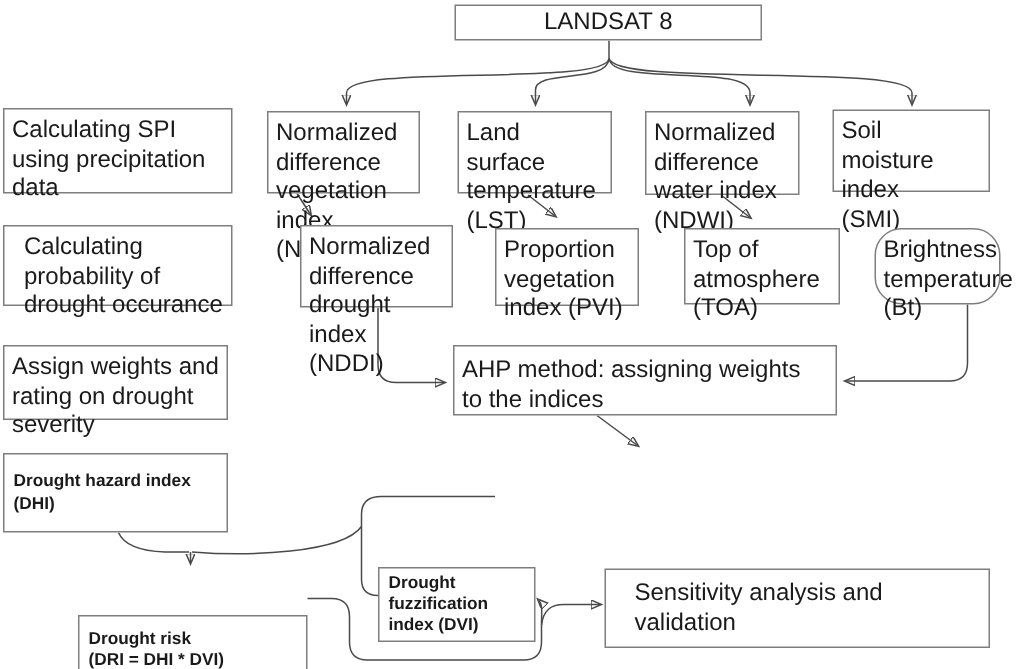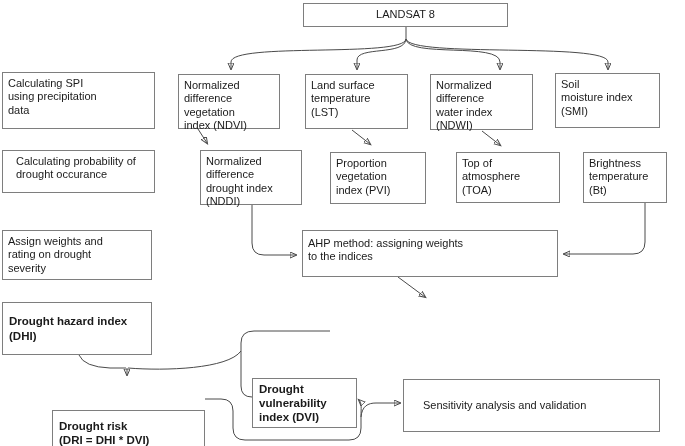--- a/index.html
+++ b/index.html
@@ -5,21 +5,21 @@
   html,body{margin:0;padding:0;background:#ffffff;}
   .canvas{
     position:relative;width:685px;height:446px;background:#ffffff;
     font-family:"Liberation Sans","DejaVu Sans",sans-serif;
     color:#1a1a1a;overflow:hidden;
   }
   svg.wires{position:absolute;left:0;top:0;width:685px;height:446px;}
   svg.wires path{fill:none;stroke:#4a4a4a;stroke-width:1;}
   .node{
     position:absolute;box-sizing:border-box;background:#ffffff;
-    border:1px solid #7e7e7e;font-size:11px;line-height:1.22;
+    border:1px solid #7e7e7e;font-size:16px;line-height:1.22;
     padding:4px 5px;
   }
   .node .lbl{white-space:pre-line;display:block;}
   .node.center{display:flex;align-items:center;justify-content:center;text-align:center;padding:2px 4px;}
   .node.vcenter{display:flex;align-items:center;padding:2px 6px;}
   .node.bold{font-weight:bold;font-size:11.5px;}
 </style>
 </head>
 <body>
 
@@ -54,21 +54,21 @@
   <div class="node center" style="left:303px;top:3px;width:205px;height:24px;">
     <span class="lbl">LANDSAT 8</span>
   </div>
 
   <div class="node" style="left:2px;top:72px;width:153px;height:57px;">
     <span class="lbl">Calculating SPI
 using precipitation
 data</span>
   </div>
 
-  <div class="node" style="left:2px;top:150px;width:153px;height:43px;padding-left:13px;">
+  <div class="node" style="left:2px;top:150px;width:153px;height:54px;padding-left:13px;">
     <span class="lbl">Calculating probability of
 drought occurance</span>
   </div>
 
   <div class="node bold vcenter" style="left:2px;top:302px;width:150px;height:53px;">
     <span class="lbl">Drought hazard index
 (DHI)</span>
   </div>
 
   <div class="node" style="left:2px;top:230px;width:150px;height:50px;">
@@ -115,40 +115,40 @@
 vegetation
 index (PVI)</span>
   </div>
 
   <div class="node" style="left:456px;top:152px;width:104px;height:51px;">
     <span class="lbl">Top of
 atmosphere
 (TOA)</span>
   </div>
 
-  <div class="node" style="left:583px;top:152px;width:84px;height:51px;">
+  <div class="node" style="left:583px;top:152px;width:84px;height:51px;border-radius:18px;">
     <span class="lbl">Brightness
 temperature
 (Bt)</span>
   </div>
 
   <div class="node" style="left:302px;top:230px;width:256px;height:47px;padding-top:6px;">
     <span class="lbl">AHP method: assigning weights
 to the indices</span>
   </div>
 
 
   <div class="node bold vcenter" style="left:52px;top:378px;width:153px;height:46px;margin-top:32px;">
     <span class="lbl">Drought risk
 (DRI = DHI * DVI)</span>
   </div>
 
   <div class="node bold vcenter" style="left:252px;top:378px;width:105px;height:50px;">
     <span class="lbl">Drought
-vulnerability
+fuzzification
 index (DVI)</span>
   </div>
 
   <div class="node vcenter" style="left:403px;top:379px;width:257px;height:53px;padding-left:19px;">
     <span class="lbl">Sensitivity analysis and validation</span>
   </div>
 
 </div>
 
 </body></html>

